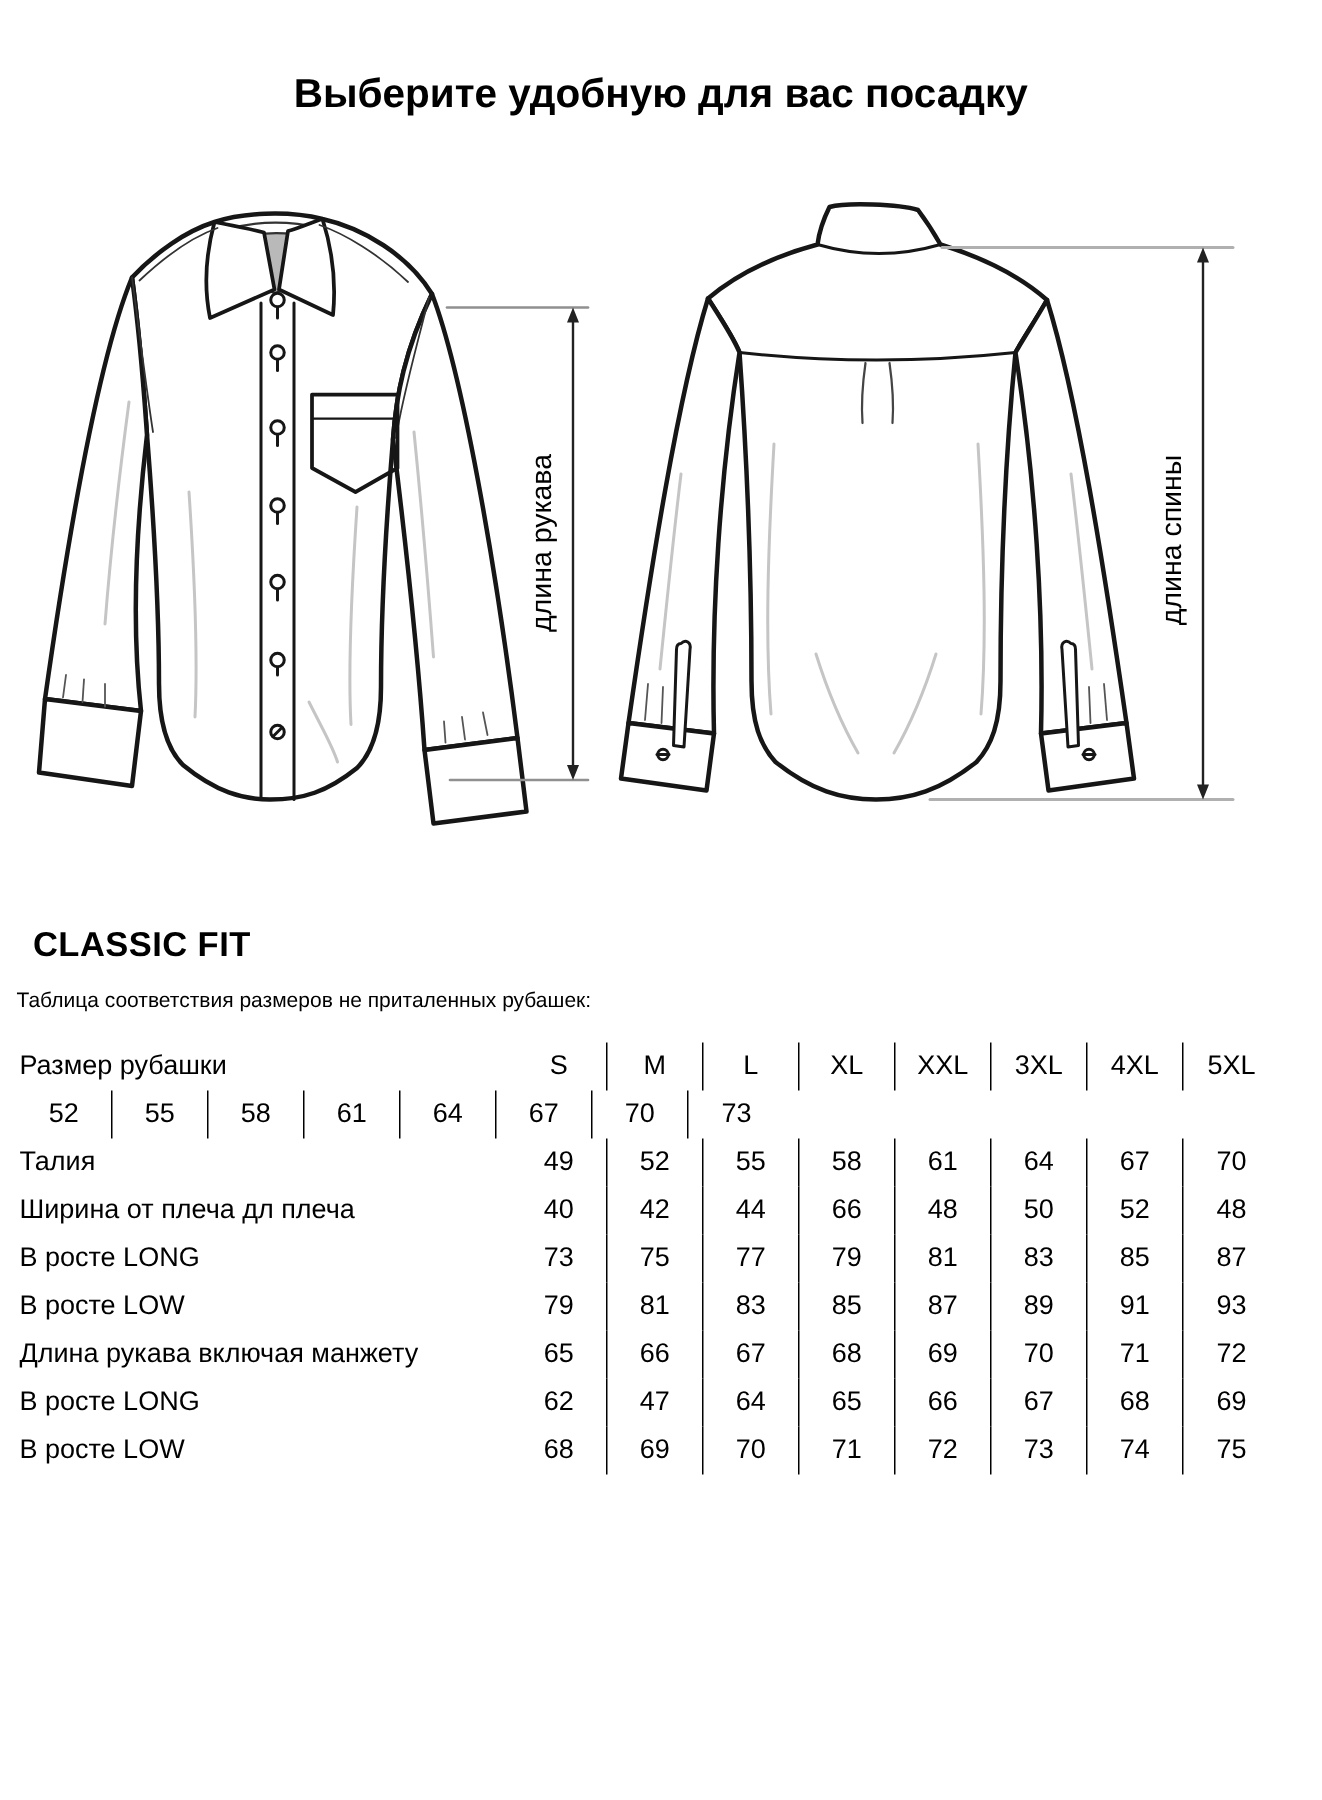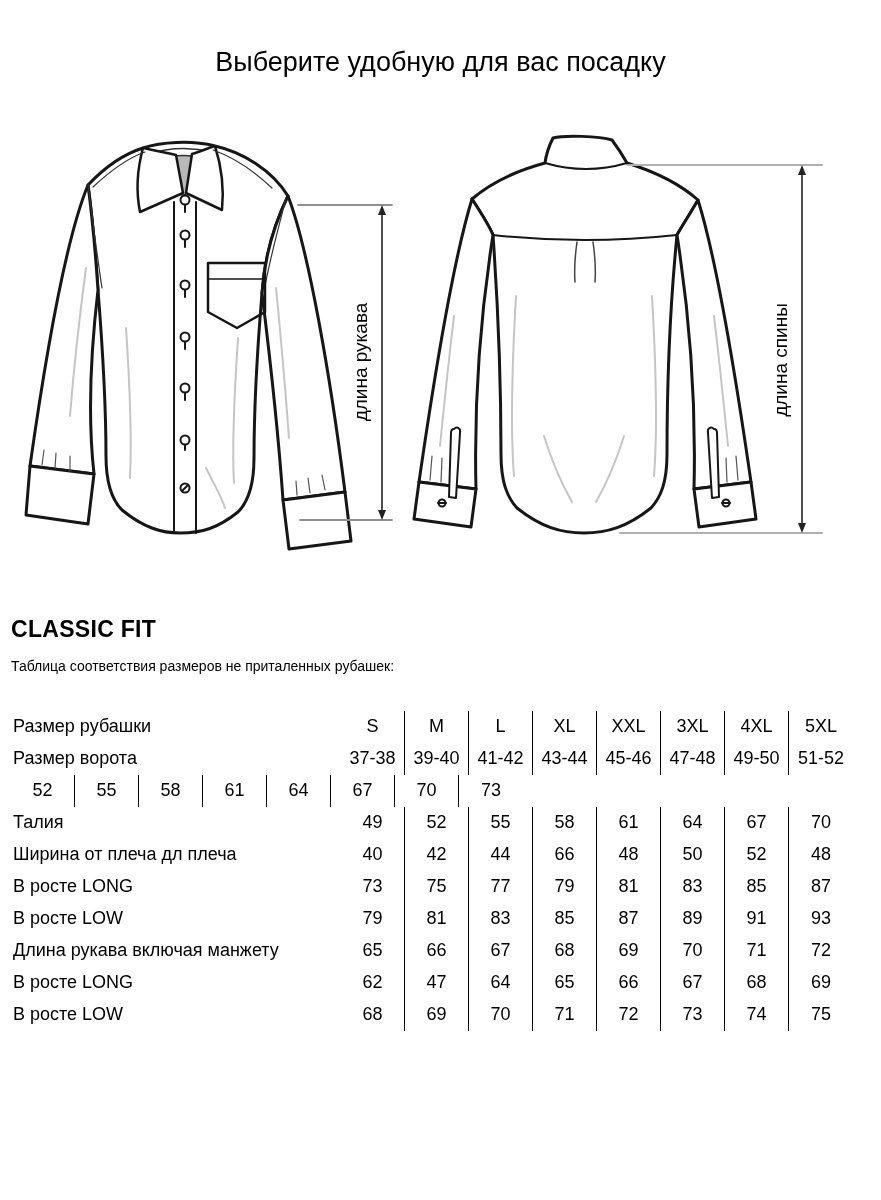--- a/index.html
+++ b/index.html
@@ -3,33 +3,33 @@
 <meta charset="utf-8">
 <style>
   html,body{margin:0;padding:0;background:#fff;}
   body{
     width:881px;height:1200px;position:relative;
     font-family:"Liberation Sans",sans-serif;color:#000;
     -webkit-font-smoothing:antialiased;
   }
   .page-title{
     margin:0;padding-top:46px;
-    text-align:center;font-size:27px;font-weight:400;line-height:32px;
+    text-align:center;font-size:27px;font-weight:700;line-height:32px;
   }
   .diagram{position:relative;margin-top:54px;height:440px;}
   .diagram svg{display:block;}
   .fit-heading{
-    margin:46px 0 0 11px;
+    margin:46px 0 0 22px;
     font-size:23px;font-weight:700;line-height:1;letter-spacing:.3px;
   }
   .table-caption{
     margin:17px 0 0 11px;
     font-size:14px;font-weight:400;line-height:1.2;
   }
-  .size-table{margin:36px 0 0 11px;}
+  .size-table{margin:20px 0 0 11px;}
   .trow{display:flex;height:32px;align-items:stretch;}
   .tcell{box-sizing:border-box;display:flex;align-items:center;font-size:18px;}
   .tcell.label{width:330px;padding-left:2px;justify-content:flex-start;}
   .tcell.val{width:64px;justify-content:center;text-align:center;}
   .tcell.val.div{border-right:1px solid #000;}
   .dim-label{font-size:19px;fill:#000;}
 </style>
 </head>
 <body>
 
@@ -186,31 +186,20 @@
       <div class="tcell val div">S</div>
       <div class="tcell val div">M</div>
       <div class="tcell val div">L</div>
       <div class="tcell val div">XL</div>
       <div class="tcell val div">XXL</div>
       <div class="tcell val div">3XL</div>
       <div class="tcell val div">4XL</div>
       <div class="tcell val">5XL</div>
     </div>
     <div class="trow">
-      <div class="tcell label">Размер ворота</div>
-      <div class="tcell val div">37-38</div>
-      <div class="tcell val div">39-40</div>
-      <div class="tcell val div">41-42</div>
-      <div class="tcell val div">43-44</div>
-      <div class="tcell val div">45-46</div>
-      <div class="tcell val div">47-48</div>
-      <div class="tcell val div">49-50</div>
-      <div class="tcell val">51-52</div>
-    </div>
-    <div class="trow">
       <div class="tcell val div">52</div>
       <div class="tcell val div">55</div>
       <div class="tcell val div">58</div>
       <div class="tcell val div">61</div>
       <div class="tcell val div">64</div>
       <div class="tcell val div">67</div>
       <div class="tcell val div">70</div>
       <div class="tcell val">73</div>
     </div>
     <div class="trow">

